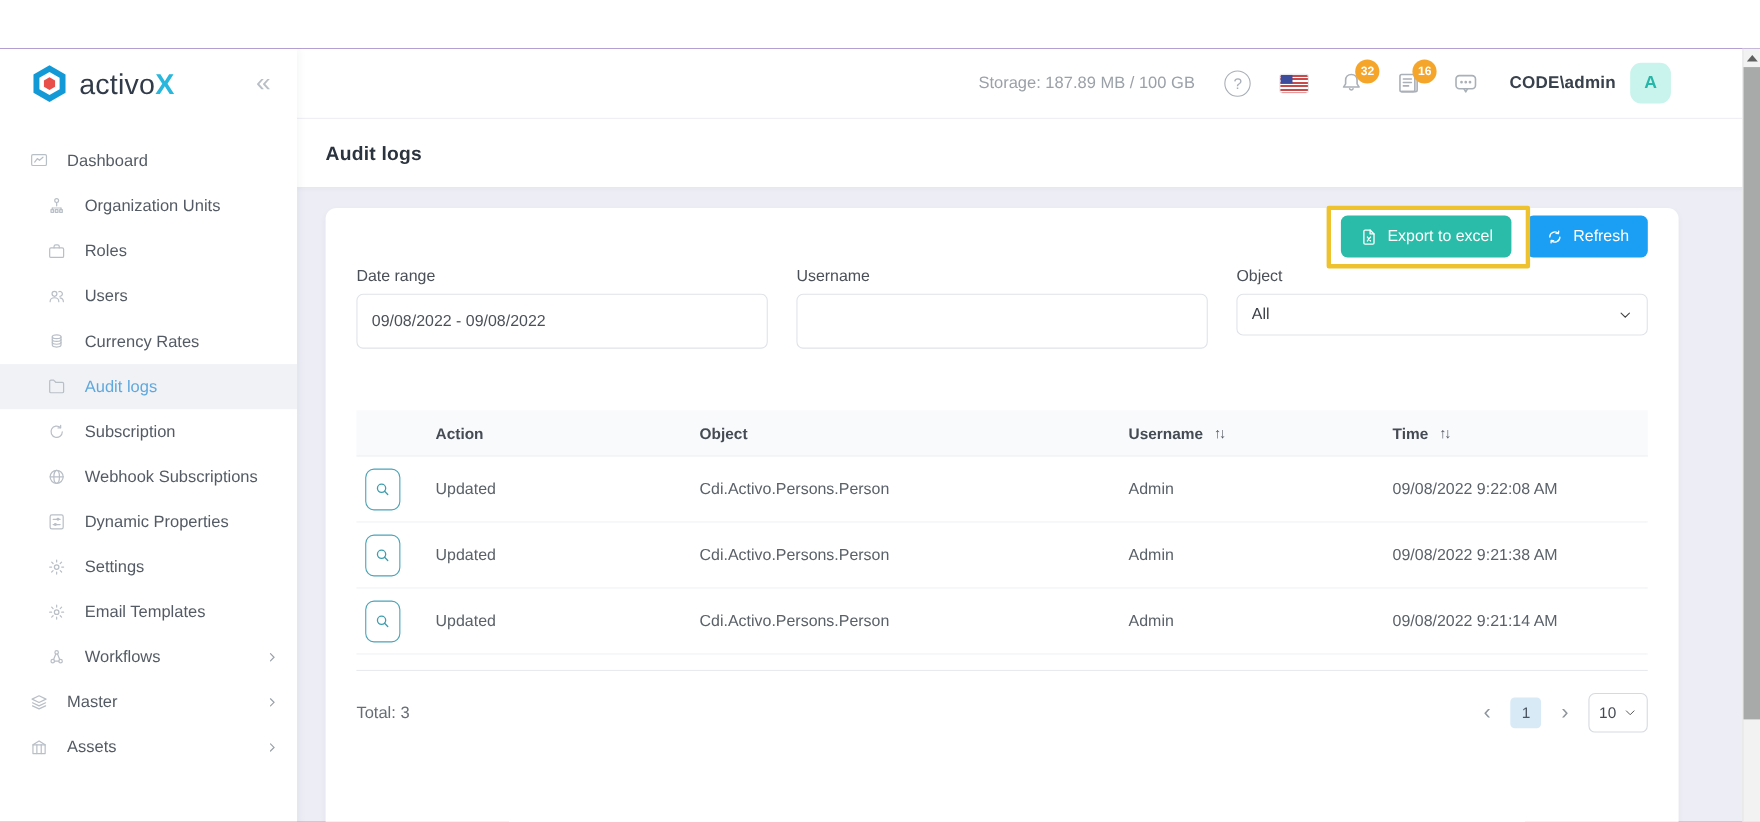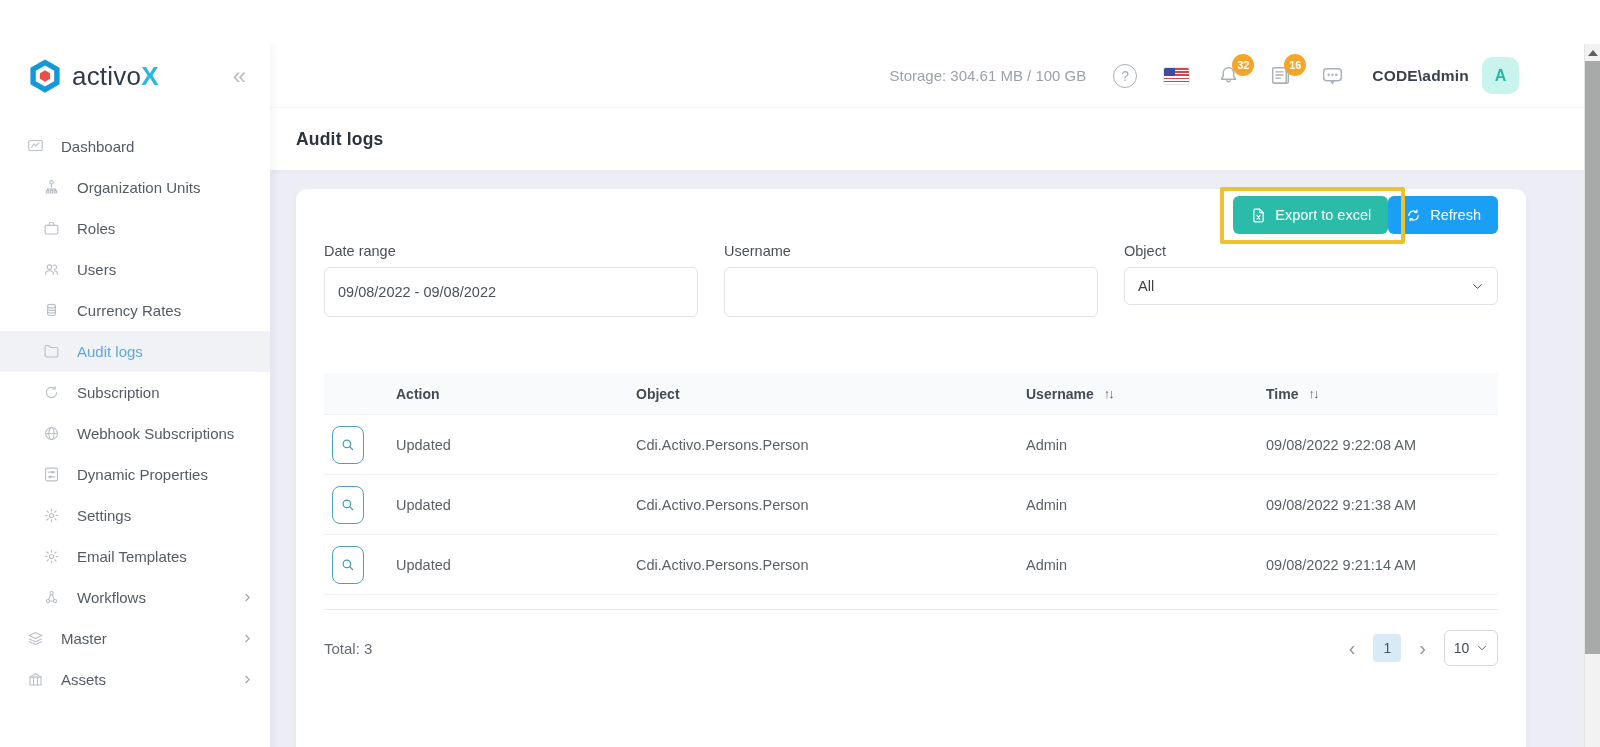--- a/index.html
+++ b/index.html
@@ -62,21 +62,21 @@
           border-radius:10px; box-shadow:0 2px 6px rgba(40,50,70,.04); padding:0 28px; }
 
   
   .tabs { display:flex; margin-top:29px; border-bottom:1px solid #e3e6ea; padding-left:26px; }
   .tab { height:41px; display:flex; align-items:center; padding:0 36px; font-size:15px;
          color:#6e7781; cursor:pointer; margin-bottom:-1px; }
   .tab.active { color:#3f9bdb; background:#fff; border:1px solid #e3e6ea; border-bottom:1px solid #fff;
                 border-radius:8px 8px 0 0; }
 
   
-  .toolbar { position:relative; height:54px; display:flex; justify-content:flex-end; align-items:flex-start; }
+  .toolbar { position:relative; height:54px; display:flex; justify-content:flex-end; align-items:flex-start; gap:14px; }
   .btn { margin-top:7px; height:38px; border:none; border-radius:6px; color:#fff; font-size:14.5px;
          font-family:"Liberation Sans", sans-serif; display:inline-flex; align-items:center; gap:8px;
          padding:0 17px; cursor:pointer; font-weight:500; }
   .btn svg { width:17px; height:17px; stroke:#fff; fill:none; stroke-width:1.7; stroke-linecap:round; stroke-linejoin:round; }
   .btn-export { background:#2abca9; }
   .btn-refresh { background:#1a9ff4; }
   .export-wrap { position:relative; display:inline-flex; }
   .annotation { position:absolute; top:-2px; left:-13px; right:-17px; bottom:-10px;
                 border:4px solid #eec22f; border-radius:2px; pointer-events:none; z-index:5; }
 
@@ -312,21 +312,21 @@
         <span class="chev-right">
           <svg viewBox="0 0 24 24">
               <polyline points="9 6 15 12 9 18"></polyline>
             </svg>
         </span>
       </div>
     </nav>
   </aside>
 
   <header class="topbar">
-    <span class="storage">Storage: 304.61 MB / 100 GB</span>
+    <span class="storage">Storage: 187.89 MB / 100 GB</span>
     <span class="help-circle">?</span>
     <span class="flag">
         <span class="canton"></span>
       </span>
     <span class="tb-icon">
       <svg viewBox="0 0 24 24">
           <path d="M12 4.5c-3 0-5 2.2-5 5v3.2L5.2 15.5h13.6L17 12.7V9.5c0-2.8-2-5-5-5z"></path>
           <path d="M10.5 17a1.6 1.6 0 0 0 3 0"></path>
         </svg>
       <span class="badge">32</span>

